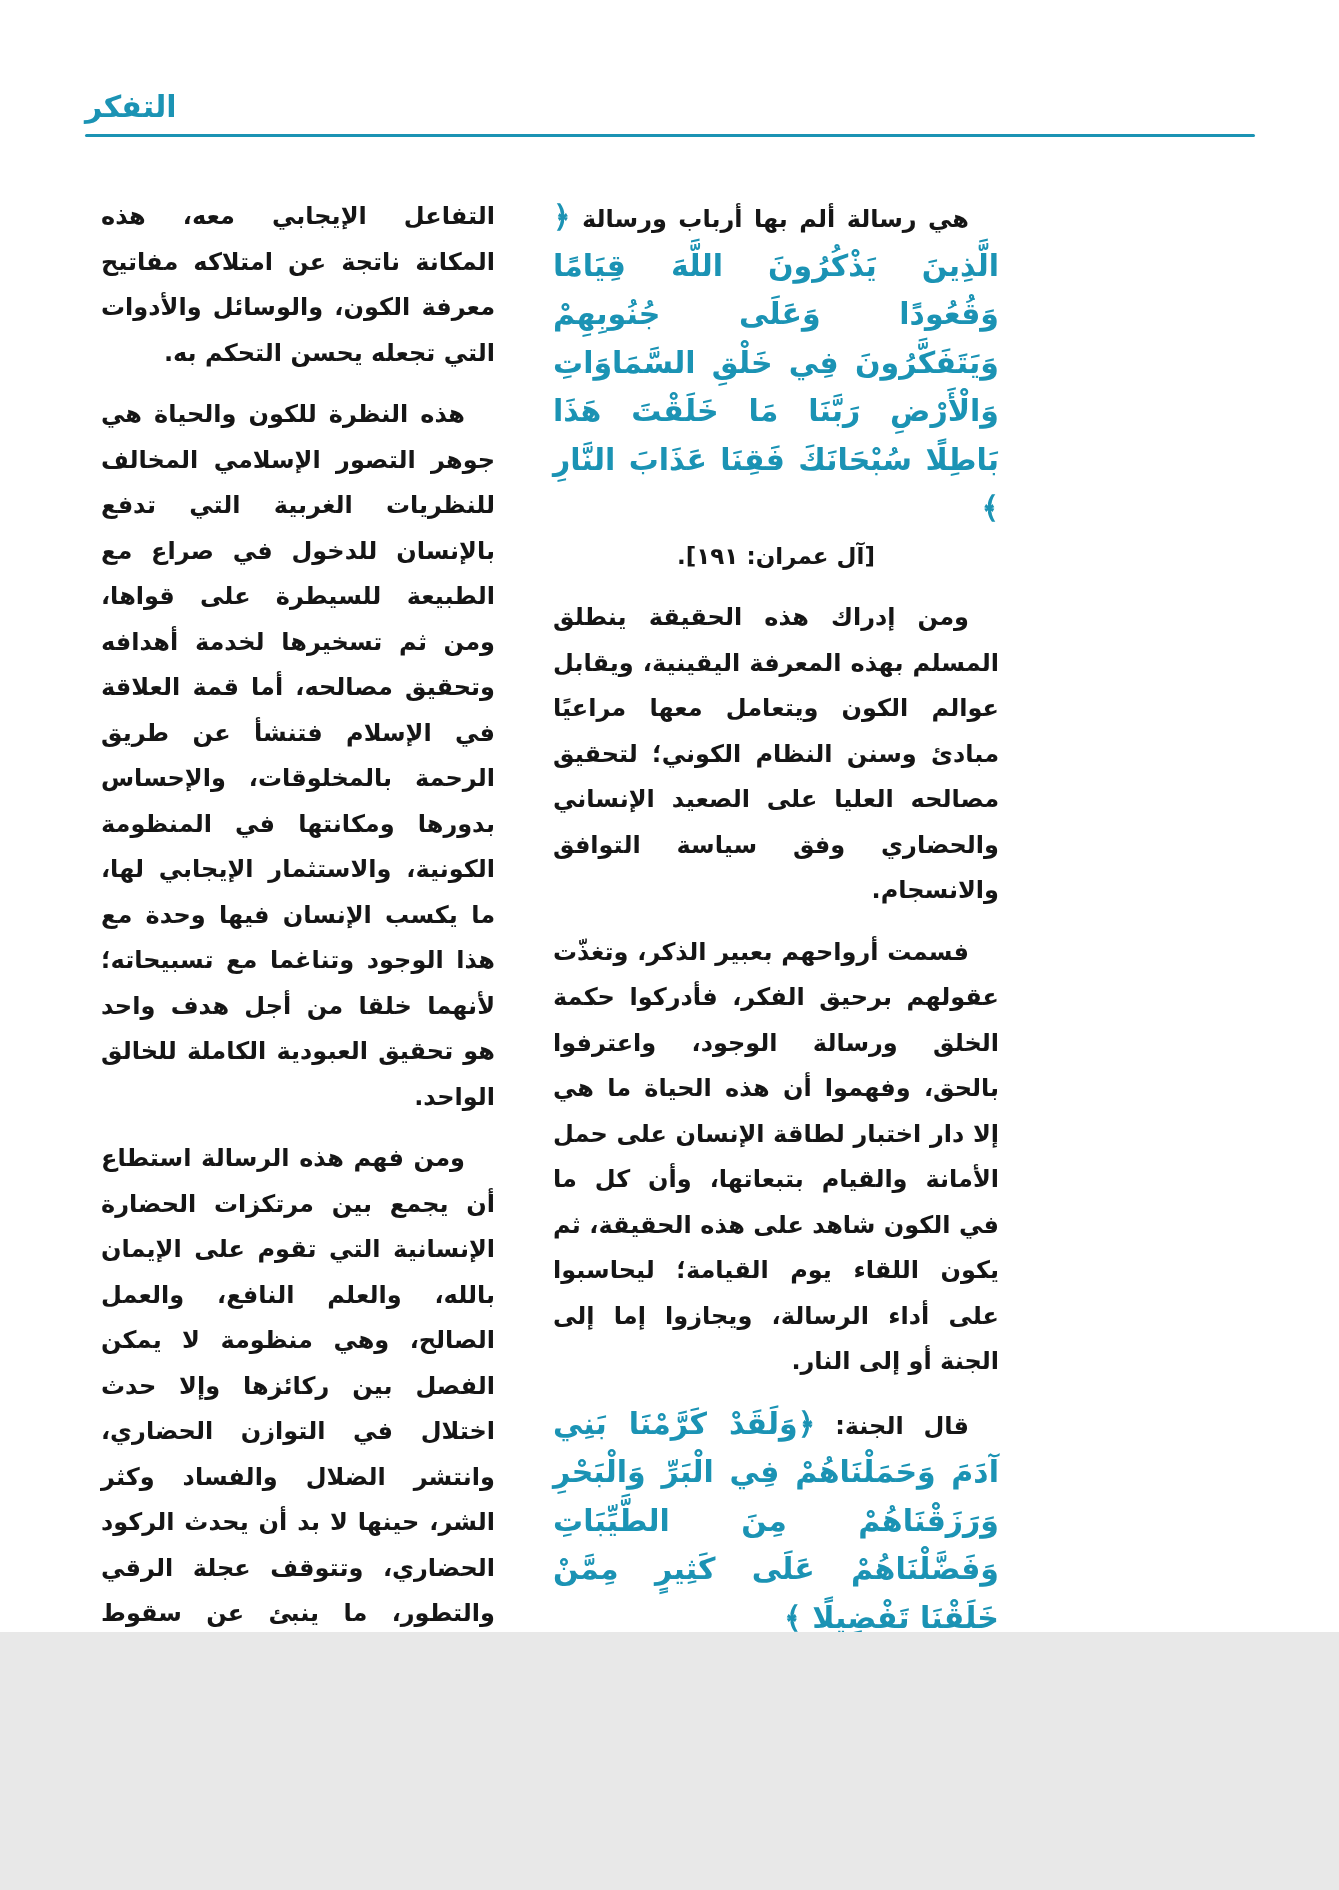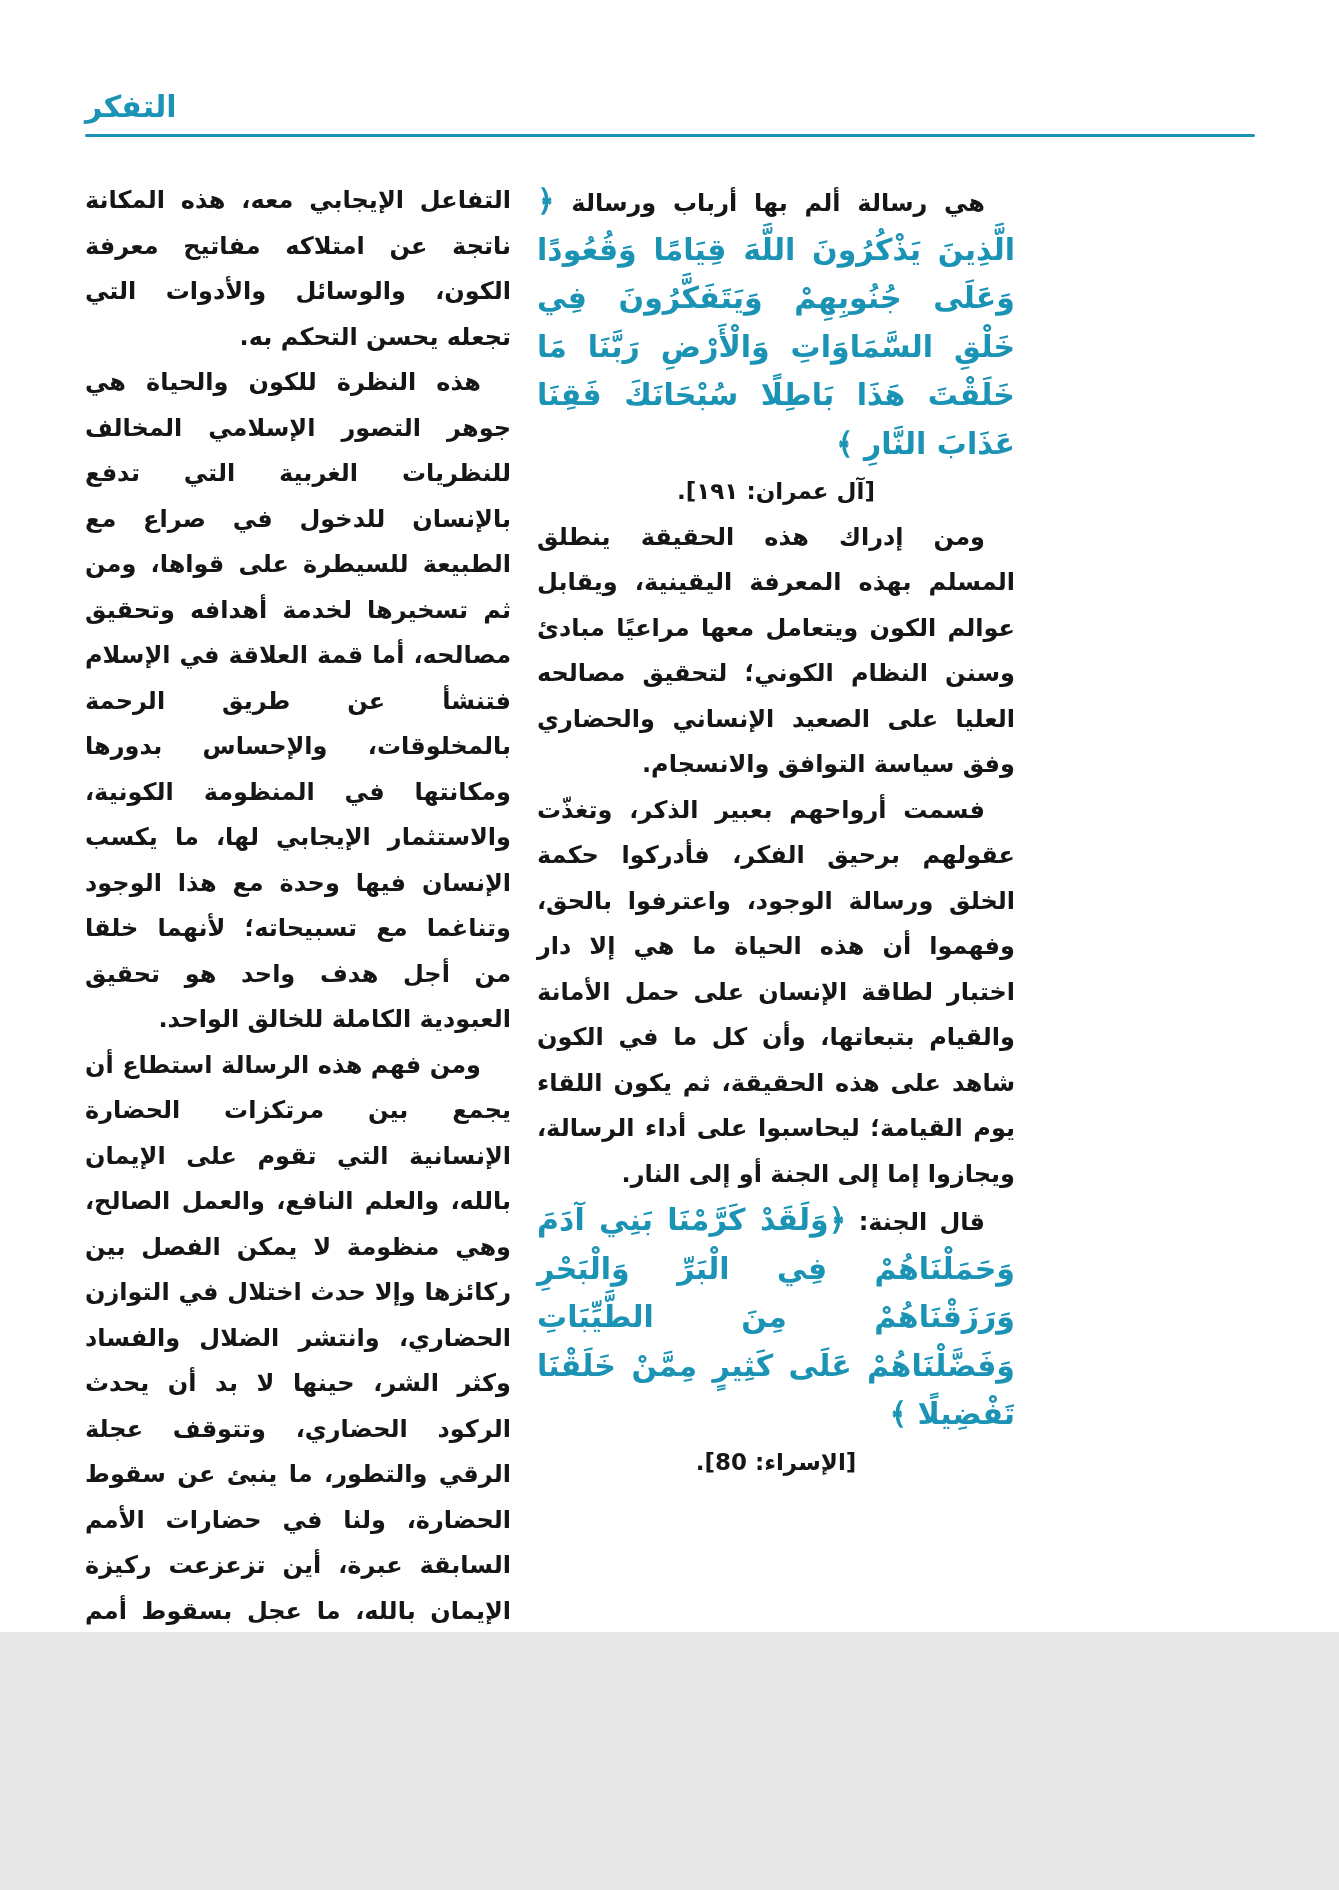--- a/index.html
+++ b/index.html
@@ -53,21 +53,21 @@
   }
   .col {
     text-align: justify;
     font-size: 24px;
     line-height: 45.5px;
     color: var(--ink);
     font-weight: bold;
   }
   .col-right { width: 478px; }
   .col-left  { width: 426px; }
-  p.para { margin: 0; text-indent: 30px; }
+  p.para { margin: 16px; text-indent: 30px; }
   p.para.no-indent { text-indent: 0; }
   .body { color: var(--ink); }
   .quran {
     color: var(--accent);
     font-size: 30px;
   }
   .ref {
     display: block;
     text-indent: 0;
     text-align: center;

